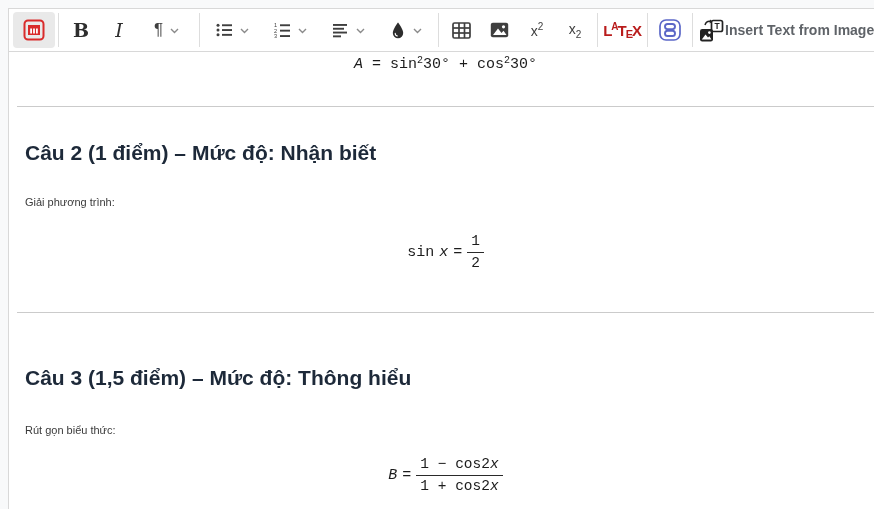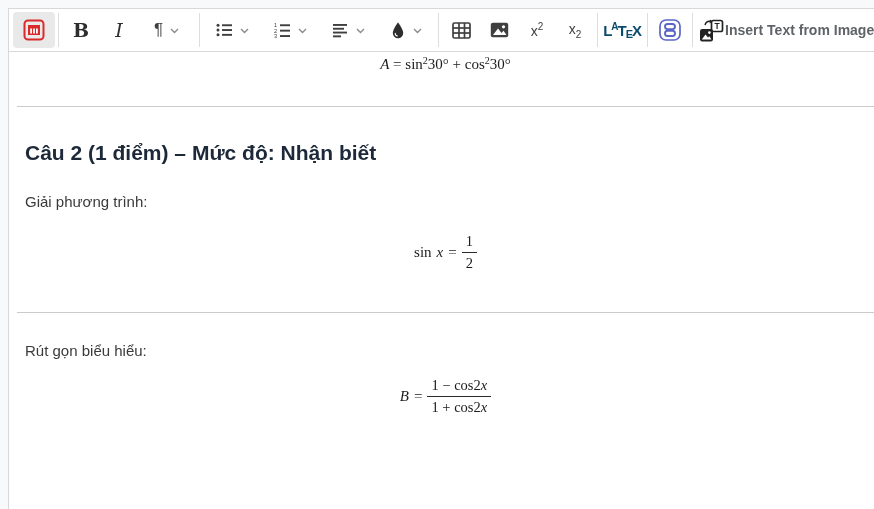--- a/index.html
+++ b/index.html
@@ -32,43 +32,43 @@
   }
   .tb-btn.active { background:#e9e9e9; min-width:42px; }
   .tb-combo { min-width:58px; gap:6px; }
   .tb-sep { width:1px; height:34px; background:#ddd; margin:0 3px; flex:0 0 auto; }
   .glyph-b { font-family:"DejaVu Serif", serif; font-weight:bold; font-size:19px; color:#2e2e2e; }
   .glyph-i { font-family:"DejaVu Serif", serif; font-style:italic; font-size:19px; color:#2e2e2e; }
   .glyph-p { font-size:17px; color:#3f3f3f; }
   .glyph-x { font-size:14px; font-weight:normal; color:#3f3f3f; }
   .glyph-x sup { font-size:10px; }
   .glyph-x sub { font-size:10px; }
-  .latex-logo { font-size:15px; font-weight:bold; color:#0c4a6e; letter-spacing:0; }
+  .latex-logo { font-size:15px; font-weight:bold; color:#b91c1c; letter-spacing:0; }
   .latex-logo .la { font-size:10px; vertical-align:6px; margin:0 -1px 0 -1px; }
   .latex-logo .le { font-size:11px; vertical-align:-2px; margin:0 -1px; }
   .insert-label { font-size:14px; font-weight:bold; color:#5f6368; margin-left:0; }
   .chev { flex:0 0 auto; }
   
   .content { padding:0 0 0 8px; }
   .formula {
-    font-family:Liberation Serif, serif;
+    font-family:Liberation Mono, monospace;
     font-size:15px; color:#1c1c1c;
     text-align:center;
   }
   .formula .mi { font-style:italic; }
   .formula sup { font-size:10px; vertical-align:5px; }
   .formula-a { padding-top:3px; height:22px; }
   .hr { border:none; border-top:1px solid #cbcbcb; height:0; margin-top:32px; }
   .hr2 { margin-top:37px; }
   .qheading {
     font-size:21px; font-weight:bold; color:#1d2939;
     margin-top:32px; line-height:28px; padding-left:8px;
   }
   .qheading3 { margin-top:51px; }
-  .prompt { font-size:15px; color:#3a3a3a; margin-top:26px; line-height:18px; padding-left:8px; }
+  .prompt { font-size:11px; color:#3a3a3a; margin-top:26px; line-height:18px; padding-left:8px; }
   .prompt2 { margin-top:29px; }
   .formula-frac { margin-top:18px; height:46px; display:flex; align-items:center; justify-content:center; gap:5px; }
   .formula-b { margin-top:13px; }
   .frac { display:inline-flex; flex-direction:column; text-align:center; line-height:1.25; font-size:14.5px; }
   .frac .num { border-bottom:1px solid #2a2a2a; padding:0 4px 1px; }
   .frac .den { padding-top:1px; }
   svg { display:block; }
 </style>
 </head>
 <body>
@@ -265,22 +265,23 @@
         <span class="mi">x</span>
       <span>=</span>
       <span class="frac">
         <span class="num">1</span>
         <span class="den">2</span>
       </span>
     </div>
 
     <hr class="hr hr2">
 
-
-    <p class="prompt prompt2">Rút gọn biểu hiểu:</p>
+    <h2 class="qheading qheading3">Câu 3 (1,5 điểm) – Mức độ: Thông hiểu</h2>
+
+    <p class="prompt prompt2">Rút gọn biểu thức:</p>
 
     <div class="formula formula-frac formula-b">
       <span class="mi">B</span>
       <span>=</span>
       <span class="frac">
         <span class="num"><span>1 − cos2</span><span class="mi">x</span></span>
         <span class="den"><span>1 + cos2</span><span class="mi">x</span></span>
       </span>
     </div>
 

